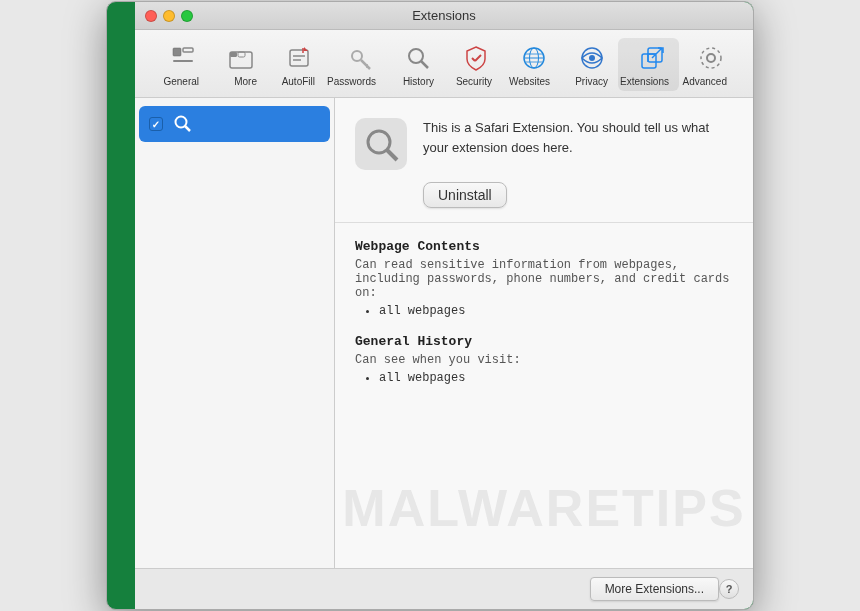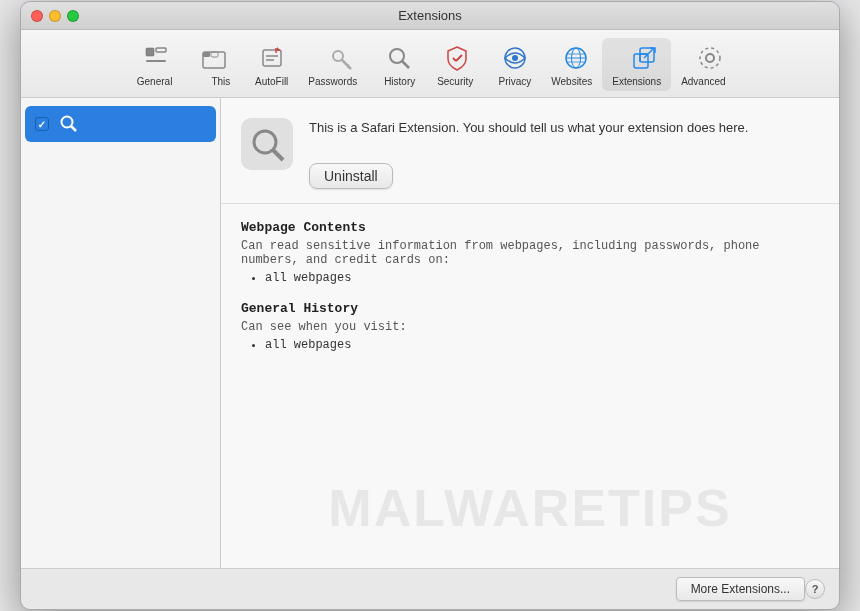--- a/index.html
+++ b/index.html
@@ -9,26 +9,27 @@
       background: #e8e8e8;
       display: flex;
       justify-content: center;
       align-items: center;
       width: 860px;
       height: 611px;
       overflow: hidden;
     }
 
     .window {
-      width: 820px;
-      background: #f0abfc;
+      width: 648px;
+      background: #15803d;
       border-radius: 10px;
       box-shadow: 0 10px 40px rgba(0,0,0,0.4);
       overflow: hidden;
       border: 1px solid #aaa;
+      padding-left: 28px;
     }
 
     
     .titlebar {
       background: linear-gradient(to bottom, #e0e0e0, #d0d0d0);
       height: 28px;
       display: flex;
       align-items: center;
       justify-content: center;
       position: relative;
@@ -311,21 +312,21 @@
     </div>
 
     <div class="toolbar-item">
       <div class="toolbar-icon">
         <svg width="28" height="28" viewBox="0 0 28 28">
           <rect x="3" y="8" width="22" height="16" rx="2" fill="none" stroke="#888" stroke-width="1.5"></rect>
           <rect x="3" y="8" width="7" height="5" rx="1.5" fill="#888"></rect>
           <rect x="11" y="8" width="7" height="5" rx="1.5" fill="none" stroke="#888" stroke-width="1"></rect>
         </svg>
       </div>
-      <span class="toolbar-label">This</span>
+      <span class="toolbar-label">More</span>
     </div>
 
     <div class="toolbar-item">
       <div class="toolbar-icon">
         <svg width="28" height="28" viewBox="0 0 28 28">
           <rect x="5" y="6" width="18" height="16" rx="2" fill="none" stroke="#888" stroke-width="1.5"></rect>
           <line x1="8" y1="12" x2="20" y2="12" stroke="#888" stroke-width="1.5"></line>
           <line x1="8" y1="16" x2="16" y2="16" stroke="#888" stroke-width="1.5"></line>
           <path d="M17 3 L21 7 L17 7 Z" fill="#c44" transform="translate(2,0)"></path>
           <line x1="18" y1="4" x2="18" y2="9" stroke="#c44" stroke-width="1.5"></line>
@@ -363,40 +364,40 @@
           <line x1="10" y1="14" x2="13" y2="17" stroke="#c44" stroke-width="2"></line>
           <line x1="13" y1="17" x2="19" y2="11" stroke="#c44" stroke-width="2"></line>
         </svg>
       </div>
       <span class="toolbar-label">Security</span>
     </div>
 
     <div class="toolbar-item">
       <div class="toolbar-icon">
         <svg width="28" height="28" viewBox="0 0 28 28">
-          <circle cx="14" cy="14" r="10" fill="none" stroke="#3377cc" stroke-width="1.5"></circle>
-          <path d="M4 14 Q14 4 24 14 Q14 24 4 14 Z" fill="none" stroke="#3377cc" stroke-width="1.5"></path>
-          <circle cx="14" cy="14" r="3" fill="#3377cc"></circle>
-          <text x="14" y="18" text-anchor="middle" font-size="10" fill="#3377cc" font-weight="bold"></text>
-        </svg>
-      </div>
-      <span class="toolbar-label">Privacy</span>
-    </div>
-
-    <div class="toolbar-item">
-      <div class="toolbar-icon">
-        <svg width="28" height="28" viewBox="0 0 28 28">
           <circle cx="14" cy="14" r="10" fill="none" stroke="#2288dd" stroke-width="1.5"></circle>
           <ellipse cx="14" cy="14" rx="4.5" ry="10" fill="none" stroke="#2288dd" stroke-width="1"></ellipse>
           <line x1="4" y1="14" x2="24" y2="14" stroke="#2288dd" stroke-width="1"></line>
           <line x1="5" y1="10" x2="23" y2="10" stroke="#2288dd" stroke-width="0.8"></line>
           <line x1="5" y1="18" x2="23" y2="18" stroke="#2288dd" stroke-width="0.8"></line>
         </svg>
       </div>
       <span class="toolbar-label">Websites</span>
+    </div>
+
+    <div class="toolbar-item">
+      <div class="toolbar-icon">
+        <svg width="28" height="28" viewBox="0 0 28 28">
+          <circle cx="14" cy="14" r="10" fill="none" stroke="#3377cc" stroke-width="1.5"></circle>
+          <path d="M4 14 Q14 4 24 14 Q14 24 4 14 Z" fill="none" stroke="#3377cc" stroke-width="1.5"></path>
+          <circle cx="14" cy="14" r="3" fill="#3377cc"></circle>
+          <text x="14" y="18" text-anchor="middle" font-size="10" fill="#3377cc" font-weight="bold"></text>
+        </svg>
+      </div>
+      <span class="toolbar-label">Privacy</span>
     </div>
 
     <div class="toolbar-item active">
       <div class="toolbar-icon">
         <svg width="28" height="28" viewBox="0 0 28 28">
           <rect x="3" y="10" width="14" height="14" rx="2" fill="none" stroke="#2288ee" stroke-width="1.5"></rect>
           <rect x="9" y="4" width="14" height="14" rx="2" fill="none" stroke="#2288ee" stroke-width="1.5"></rect>
           <path d="M17 10 L9 10 L9 18" fill="none" stroke="#2288ee" stroke-width="1.5"></path>
           <path d="M13 14 L22 5" stroke="#2288ee" stroke-width="1.5"></path>
           <path d="M19 4 L24 4 L24 9" fill="none" stroke="#2288ee" stroke-width="1.5"></path>

